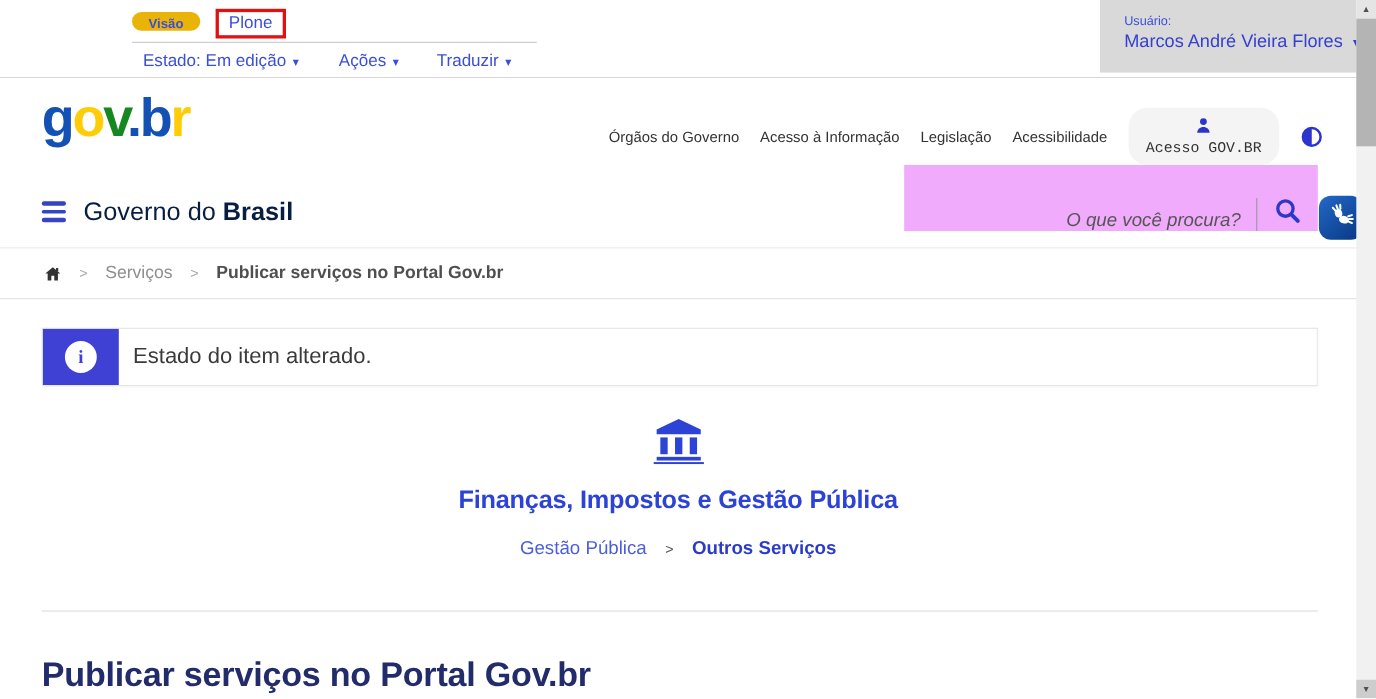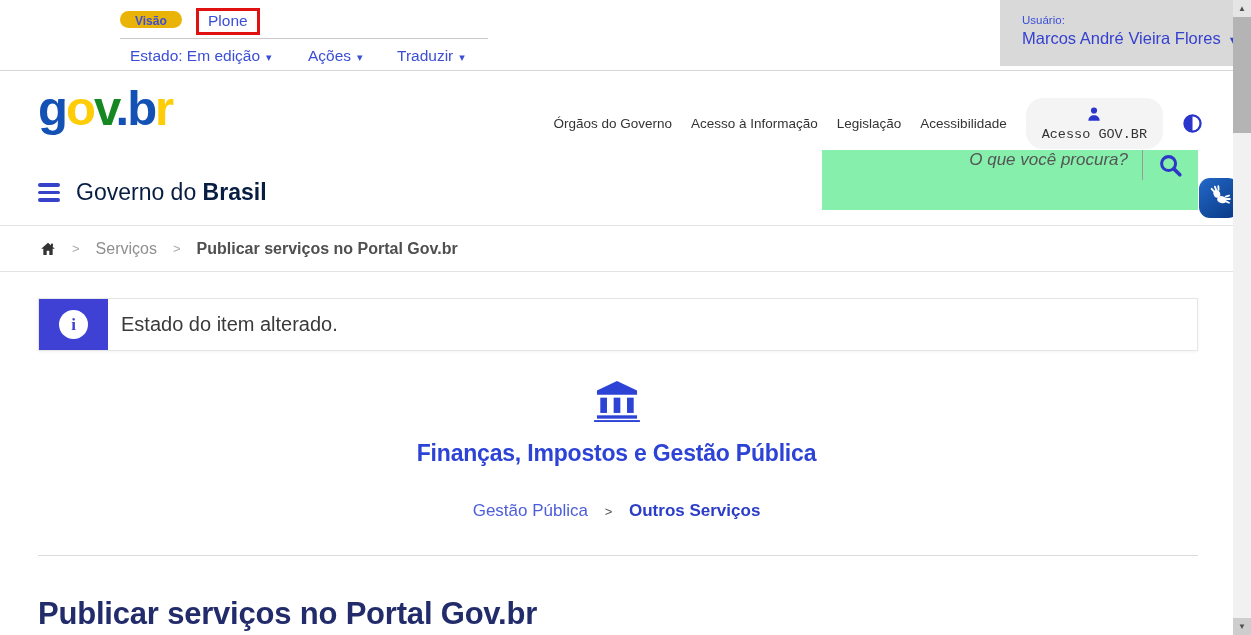--- a/index.html
+++ b/index.html
@@ -22,21 +22,21 @@
   .user-name .chev { font-size:11px; margin-left:7px; }
 
   
   .header-bg { position:absolute; left:0; top:71px; width:1251px; height:155px; background:#fff; border-bottom:1px solid #e3e3e3; }
   .govbr-logo { position:absolute; left:38px; top:84px; font-size:49px; font-weight:700; letter-spacing:-2px; line-height:1; cursor:pointer; }
   .l-blue { color:#1351b4; } .l-yellow { color:#ffcd07; } .l-green { color:#168821; }
   .top-nav { position:absolute; top:98px; right:48px; display:flex; align-items:center; gap:19px; }
   .top-nav a { font-size:13.5px; color:#333; text-decoration:none; cursor:pointer; white-space:nowrap; }
   .login-pill { display:flex; align-items:center; background:#f4f4f4; border:none; border-radius:17px; padding:7px 16px; font-size:13.5px; color:#333; cursor:pointer; font-family:Liberation Mono, monospace;flex-direction:column; }
   .contrast-btn { background:none; border:none; padding:0; cursor:pointer; display:flex; }
-  .search-bar { position:absolute; left:822px; top:150px; width:376px; height:60px; background:#86efac; display:flex; align-items:flex-start; justify-content:flex-end; padding:0 12px 0 16px; }
+  .search-bar { position:absolute; left:822px; top:150px; width:376px; height:60px; background:#f0abfc; display:flex; align-items:flex-end; justify-content:flex-end; padding:0 12px 0 16px; }
   .search-input { background:transparent; border:none; outline:none; text-align:right; font-style:italic; font-size:17px; color:#555; width:280px; font-family:inherit; }
   .search-input::placeholder { color:#555; opacity:1; }
   .search-divider { width:1px; height:30px; background:#9a9a9a; margin:0 12px 0 14px; }
   .search-btn { background:none; border:none; padding:2px; cursor:pointer; display:flex; }
   .site-title { position:absolute; left:38px; top:179px; display:flex; align-items:center; gap:16px; }
   .hamburger { display:flex; flex-direction:column; gap:4px; cursor:pointer; }
   .hamburger span { display:block; width:22px; height:3.5px; background:#3642c8; border-radius:2px; }
   .site-title-text { font-size:23px; color:#071d41; }
   .site-title-text b { font-weight:700; }
   .vlibras { position:absolute; left:1199px; top:178px; width:40px; height:40px; border-radius:11px; background:linear-gradient(140deg,#2368c8 0%,#0c3f8d 85%); display:flex; align-items:center; justify-content:center; cursor:pointer; }
@@ -51,21 +51,21 @@
   
   .alert { position:absolute; left:38px; top:298px; width:1160px; height:53px; background:#fff; border:1px solid #e6e6e6; display:flex; align-items:center; box-shadow:0 1px 3px rgba(0,0,0,.05); }
   .alert-icon-box { width:69px; height:100%; background:#3e41d4; flex:none; display:flex; align-items:center; justify-content:center; }
   .alert-icon-circle { width:29px; height:29px; background:#fff; border-radius:50%; display:flex; align-items:center; justify-content:center; color:#3e41d4; font-weight:700; font-size:17px; font-family:"Liberation Serif", serif; }
   .alert-msg { margin-left:13px; font-size:20px; color:#3a3a3a; }
 
   
   .category { position:absolute; left:0; top:380px; width:1233px; text-align:center; }
   .bank-icon svg { display:inline-block; }
   .cat-title { margin-top:14px; font-size:23px; font-weight:700; color:#2c43d6; letter-spacing:-.2px; }
-  .cat-bc { margin-top:34px; font-size:17px; }
+  .cat-bc { margin-top:21px; font-size:17px; }
   .cat-parent { color:#4c5ed8; cursor:pointer; }
   .cat-sep { color:#555; font-size:13px; margin:0 12px; }
   .cat-current { color:#2b3cc8; font-weight:700; cursor:pointer; }
 
   .divider { position:absolute; left:38px; top:555px; width:1160px; height:1px; background:#dcdcdc; }
   .page-title { position:absolute; left:38px; top:596px; font-size:31px; font-weight:700; color:#222c6b; letter-spacing:-.2px; }
 
   
   .scrollbar { position:absolute; right:0; top:0; width:18px; height:635px; background:#f1f1f1; }
   .sb-btn { position:absolute; left:0; width:18px; height:17px; display:flex; align-items:center; justify-content:center; font-size:8px; color:#505050; cursor:pointer; }

